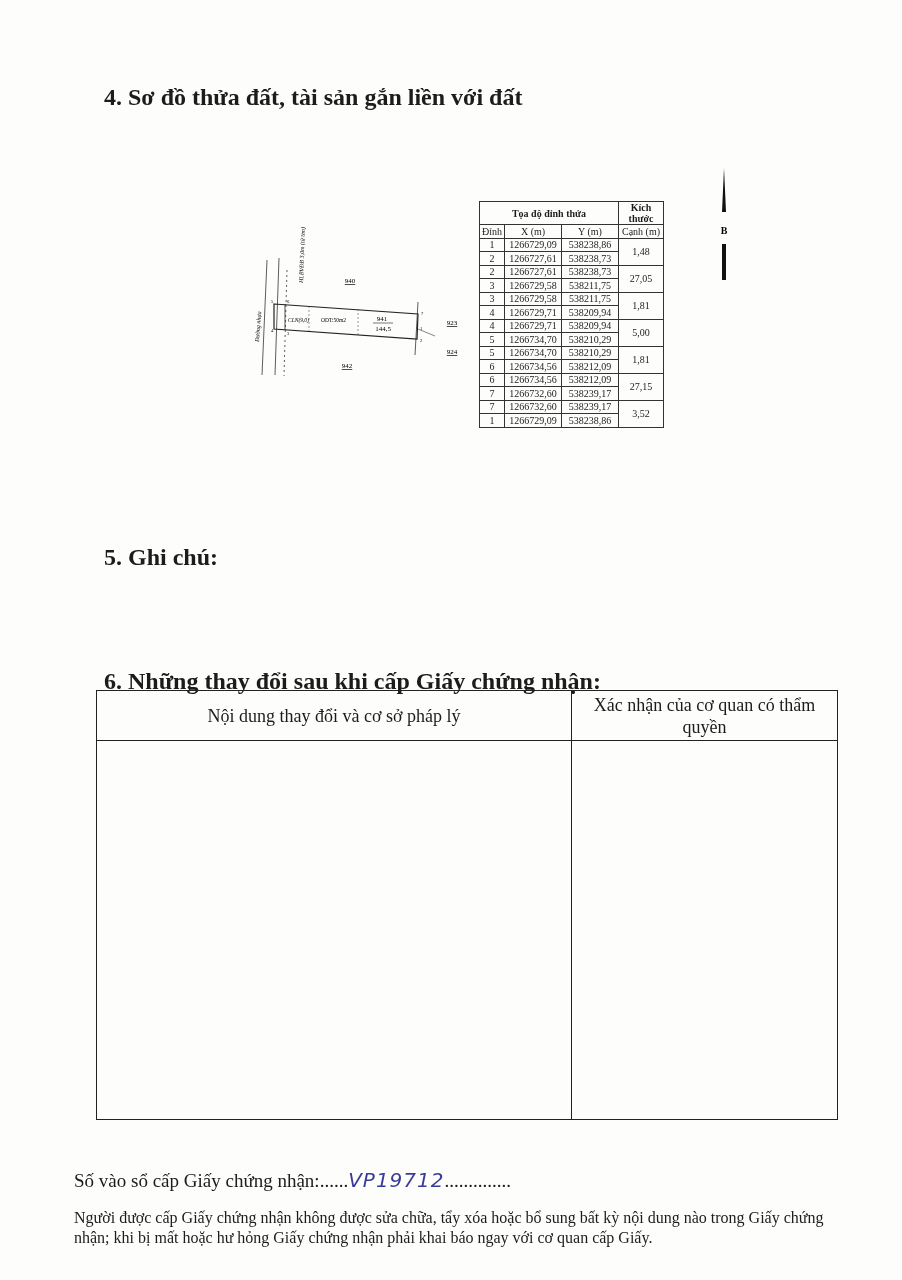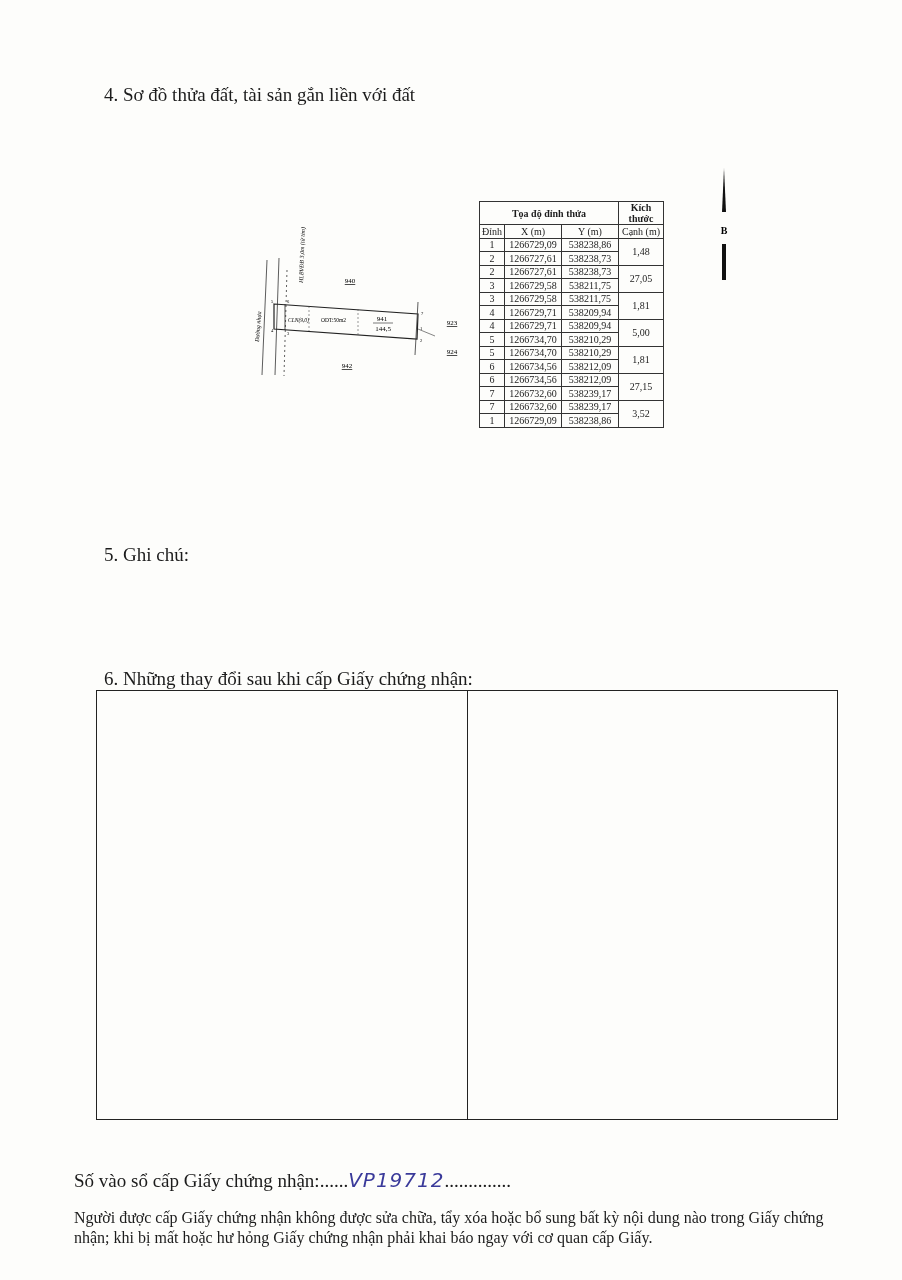--- a/index.html
+++ b/index.html
@@ -1,21 +1,21 @@
 <!DOCTYPE html>
 <html><head>
 <meta charset="utf-8">
 <style>
   html, body { margin: 0; padding: 0; }
   body {
     width: 902px; height: 1280px; background: #fdfdfb; position: relative; overflow: hidden;
     font-family: "Liberation Serif", "DejaVu Serif", serif; color: #1c1c1c;
   }
   .abs { position: absolute; }
-  .h-section { font-weight: normal; font-size: 19px; }
+  .h-section { font-weight: bold; font-size: 24px; }
   #sec4-title { left: 104px; top: 84px; }
   
   #diagram { left: 245px; top: 190px; width: 230px; height: 190px; }
   
   #coord-table { left: 479px; top: 201px; border-collapse: collapse; font-size: 10px; }
   #coord-table td, #coord-table th {
     border: 1px solid #333; padding: 0 2px; height: 12.5px; text-align: center; font-weight: normal;
   }
   #coord-table th { font-weight: bold; }
   #coord-table .c-idx { width: 20px; }
@@ -174,20 +174,24 @@
   <rect x="10" y="76" width="4" height="36" fill="#111"></rect>
 </svg>
 
 <div class="abs h-section" id="sec5-title">5. Ghi chú:</div>
 <div class="abs" id="sec5-body">
 </div>
 
 <div class="abs h-section" id="sec6-title">6. Những thay đổi sau khi cấp Giấy chứng nhận:</div>
 <table class="abs" id="changes-table">
   <tbody>
+      <tr class="hd">
+    <th class="col1">Nội dung thay đổi và cơ sở pháp lý</th>
+    <th>Xác nhận của cơ quan có thẩm quyền</th>
+  </tr>
   <tr>
     <td></td>
     <td></td>
   </tr>
 </tbody>
   </table>
 
 <div class="abs" id="reg-line">
   <span>Số vào sổ cấp Giấy chứng nhận:</span><span>......</span><span class="hand">VP19712</span><span>..............</span>
 </div>

